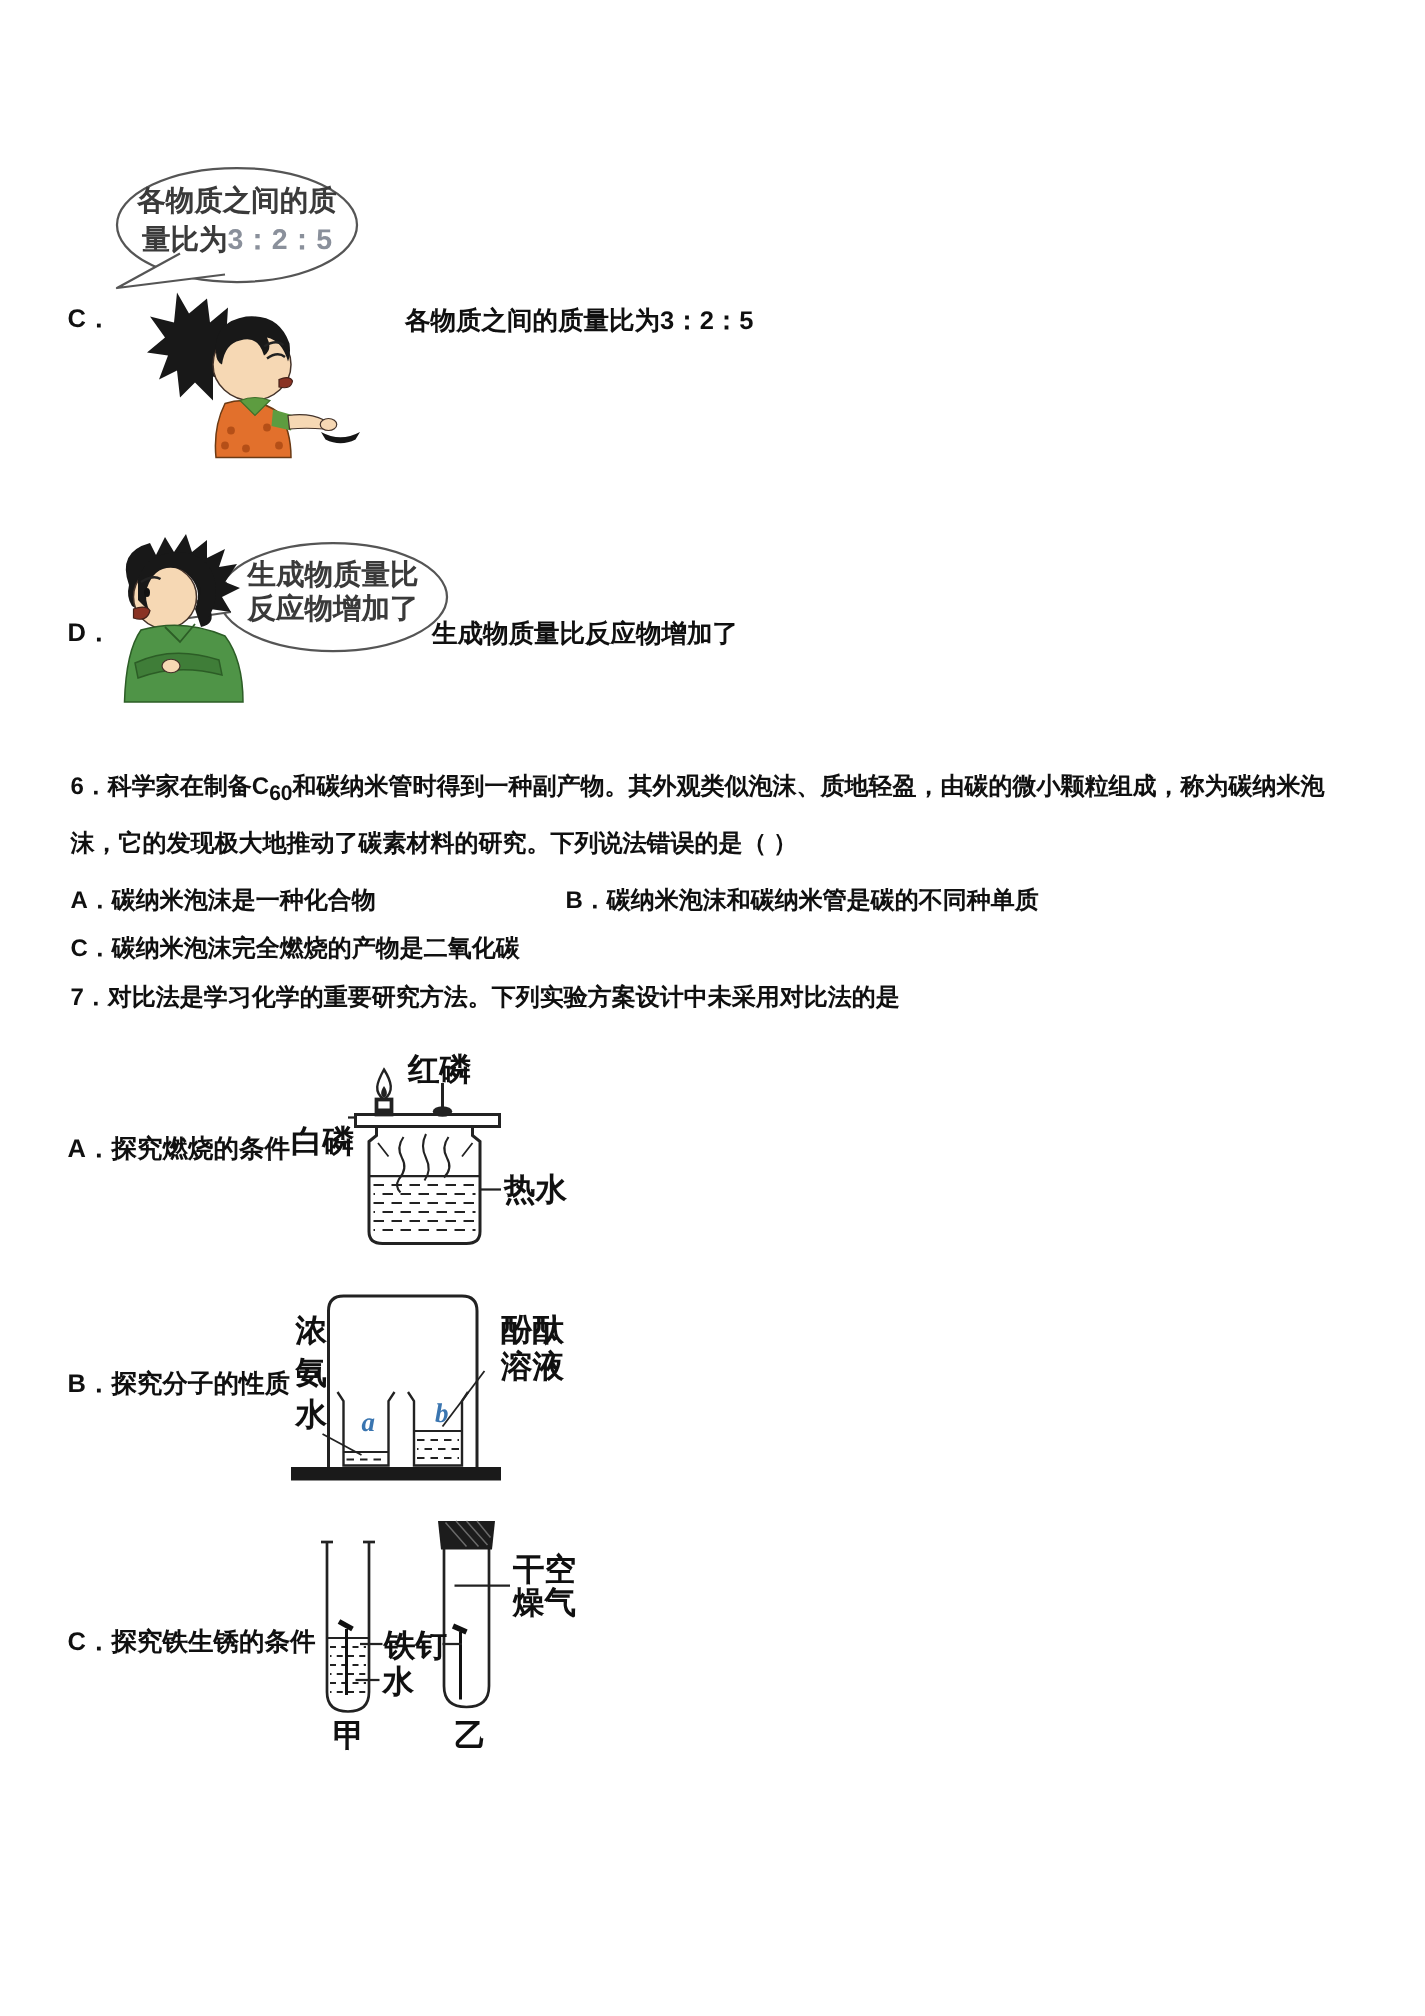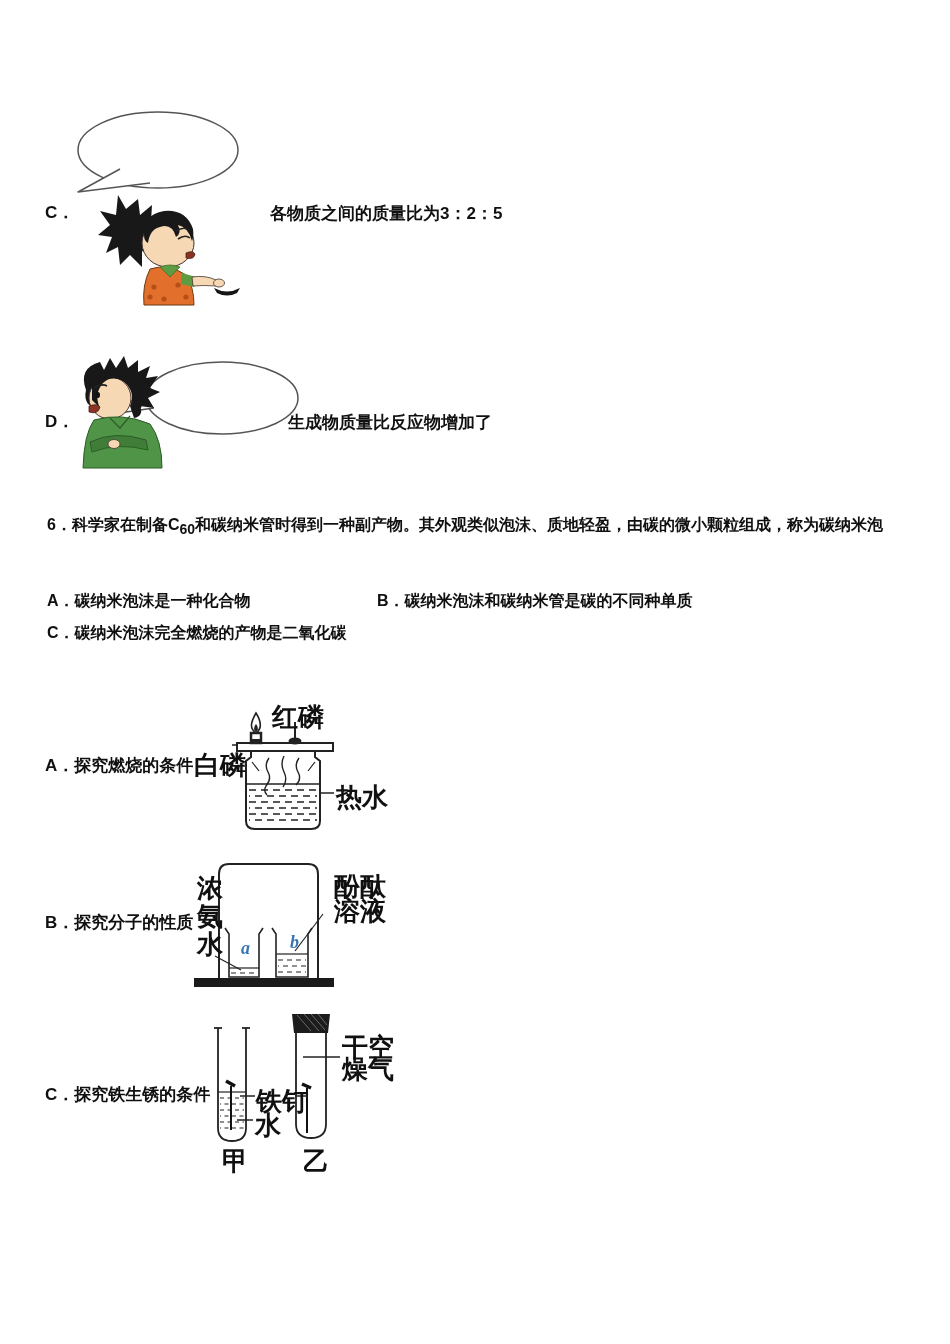--- a/index.html
+++ b/index.html
@@ -1,38 +1,42 @@
 <!DOCTYPE html>
 <html><head>
 <meta charset="utf-8">
 <style>
   html,body{margin:0;padding:0;background:#ffffff;}
   .page{position:relative;width:950px;height:1344px;background:#ffffff;overflow:hidden;
         font-family:"Liberation Sans","DejaVu Sans",sans-serif;color:#101010;}
   .lbl{position:absolute;white-space:nowrap;font-weight:700;color:#101010;line-height:1.18;}
   .t16{font-size:16px;}
   .t17{font-size:17px;}
-  .t19{font-size:26px;}
+  .t19{font-size:21px;}
   .sub60{font-size:14px;vertical-align:-4px;}
   .bubble-text{position:absolute;text-align:center;font-weight:700;font-size:19px;line-height:26px;color:#3a3a3a;}
   .ratio{color:#8a909b;}
   .vstack{line-height:28px;}
   .blue-letter{position:absolute;font-family:"Liberation Serif","DejaVu Serif",serif;
                font-style:italic;font-weight:700;font-size:18px;color:#3a75b0;}
   svg{position:absolute;overflow:visible;}
 </style>
 </head>
 <body>
 
 <div class="page">
 
   <svg style="left:70px;top:106px;" width="180" height="95" viewBox="0 0 180 95">
     <ellipse cx="88" cy="44" rx="80" ry="38" fill="#ffffff" stroke="#555" stroke-width="1.5"></ellipse>
     <path d="M50,63 L8,86 L80,77" fill="#ffffff" stroke="#555" stroke-width="1.5" stroke-linejoin="round"></path>
   </svg>
+  <div class="bubble-text" style="left:90px;top:122px;width:136px;">
+    <div>各物质之间的质</div>
+    <div><span>量比为</span><span class="ratio">3：2：5</span></div>
+  </div>
 
   <div class="lbl t17" style="left:45px;top:203px;">C．</div>
 
   <svg style="left:88px;top:193px;" width="152" height="114" viewBox="0 0 152 114">
     <path d="M30,2 L38,16 L50,6 L52,22 L64,12 L63,28 L76,24 L66,40 L78,46 L63,52 L70,64 L54,58 L54,74 L42,62 L32,72 L30,54 L18,60 L24,44 L10,42 L22,32 L12,18 L28,22 Z" fill="#181818"></path>
     <ellipse cx="80" cy="50" rx="26" ry="24" fill="#f6d8b4" stroke="#44332a" stroke-width="1"></ellipse>
     <path d="M56,42 Q54,22 76,18 Q98,16 105,36 Q106,44 104,48 Q100,34 90,32 Q94,40 88,44 Q84,30 72,34 Q62,36 60,50 Q56,48 56,42 Z" fill="#181818"></path>
     <path d="M88,38 q8,-5 13,-1" stroke="#222" stroke-width="1.6" fill="none"></path>
     <path d="M90,46 q7,-5 12,-1" stroke="#222" stroke-width="1.6" fill="none"></path>
     <path d="M98,60 q7,-3 9,1 q-1,6 -9,4 Z" fill="#8a3324" stroke="#44221a" stroke-width="0.8"></path>
@@ -48,20 +52,24 @@
     <ellipse cx="131" cy="90" rx="5.5" ry="4" fill="#f6d8b4" stroke="#44332a" stroke-width="0.8"></ellipse>
     <path d="M126,95 q13,7 26,0 l-3,5 q-10,5 -20,0 Z" fill="#151515"></path>
   </svg>
 
   <div class="lbl t17" style="left:270px;top:204px;text-align:center;">各物质之间的质量比为3：2：5</div>
 
   <svg style="left:105px;top:358px;" width="205" height="85" viewBox="0 0 205 85">
     <ellipse cx="117" cy="40" rx="76" ry="36" fill="#ffffff" stroke="#555" stroke-width="1.5"></ellipse>
     <path d="M46,30 L7,56 L49,50" fill="#ffffff" stroke="#555" stroke-width="1.5" stroke-linejoin="round"></path>
   </svg>
+  <div class="bubble-text" style="left:162px;top:372px;width:120px;line-height:23px;">
+    <div>生成物质量比</div>
+    <div>反应物增加了</div>
+  </div>
 
   <div class="lbl t17" style="left:45px;top:412px;">D．</div>
 
   <svg style="left:70px;top:356px;" width="118" height="116" viewBox="0 0 118 116">
     <path d="M16,34 Q8,12 30,6 L34,14 L40,2 L46,12 L54,0 L58,12 L68,4 L68,16 L80,10 L76,22 L88,20 L80,32 L90,36 L78,42 L84,52 L70,50 Q74,60 64,62 L60,50 Q66,36 54,26 Q36,18 28,36 Q24,46 28,54 L18,48 Q14,42 16,34 Z" fill="#181818"></path>
     <ellipse cx="40" cy="42" rx="21" ry="21" fill="#f6d8b4" stroke="#44332a" stroke-width="1"></ellipse>
     <path d="M22,30 Q28,12 50,12 Q72,14 74,36 Q74,52 66,58 L62,46 Q68,30 52,24 Q34,18 28,36 Q26,44 30,52 L22,44 Z" fill="#181818"></path>
     <path d="M24,32 q8,-5 13,-2" stroke="#222" stroke-width="1.6" fill="none"></path>
     <ellipse cx="28" cy="39" rx="2" ry="3" fill="#111"></ellipse>
     <path d="M19,50 q8,-3 11,1 q-2,8 -11,5 Z" fill="#8a3324" stroke="#44221a" stroke-width="0.8"></path>
@@ -69,24 +77,26 @@
     <path d="M40,62 L50,72 L60,60" stroke="#2c5d26" stroke-width="1.2" fill="none"></path>
     <path d="M20,86 Q45,74 76,84 L78,94 Q48,86 22,96 Z" fill="#3f7d38" stroke="#2c5d26" stroke-width="1"></path>
     <ellipse cx="44" cy="88" rx="6" ry="4.5" fill="#f6d8b4" stroke="#44332a" stroke-width="0.8"></ellipse>
   </svg>
 
   <div class="lbl t17" style="left:288px;top:413px;">生成物质量比反应物增加了</div>
 
   <div class="lbl t16" style="left:47px;top:516px;">
     <span>6．科学家在制备C</span><span class="sub60">60</span><span>和碳纳米管时得到一种副产物。其外观类似泡沫、质地轻盈，由碳的微小颗粒组成，称为碳纳米泡</span>
   </div>
+  <div class="lbl t16" style="left:47px;top:554px;">沫，它的发现极大地推动了碳素材料的研究。下列说法错误的是（  ）</div>
   <div class="lbl t16" style="left:47px;top:592px;">A．碳纳米泡沫是一种化合物</div>
   <div class="lbl t16" style="left:47px;top:624px;">C．碳纳米泡沫完全燃烧的产物是二氧化碳</div>
   <div class="lbl t16" style="left:377px;top:592px;">B．碳纳米泡沫和碳纳米管是碳的不同种单质</div>
 
+  <div class="lbl t16" style="left:47px;top:657px;">7．对比法是学习化学的重要研究方法。下列实验方案设计中未采用对比法的是</div>
 
   <div class="lbl t17" style="left:45px;top:756px;">A．探究燃烧的条件</div>
   <svg style="left:185px;top:700px;" width="175" height="135" viewBox="0 0 175 135">
     <line x1="47" y1="45" x2="57" y2="45" stroke="#222" stroke-width="1.5"></line>
     <line x1="110" y1="22" x2="110" y2="39" stroke="#222" stroke-width="2"></line>
     <rect x="52" y="43" width="96" height="8" fill="#ffffff" stroke="#222" stroke-width="2"></rect>
     <rect x="66" y="33" width="10" height="10" fill="#ffffff" stroke="#222" stroke-width="2.5"></rect>
     <rect x="67" y="39" width="8" height="3.5" fill="#222"></rect>
     <path d="M71,13 C66,22 64,28 71,33 C78,28 76,21 71,13 Z" fill="#ffffff" stroke="#222" stroke-width="1.6"></path>
     <path d="M71,24 C68,28 69,31 71,32 C73,31 74,28 71,24 Z" fill="#222"></path>

